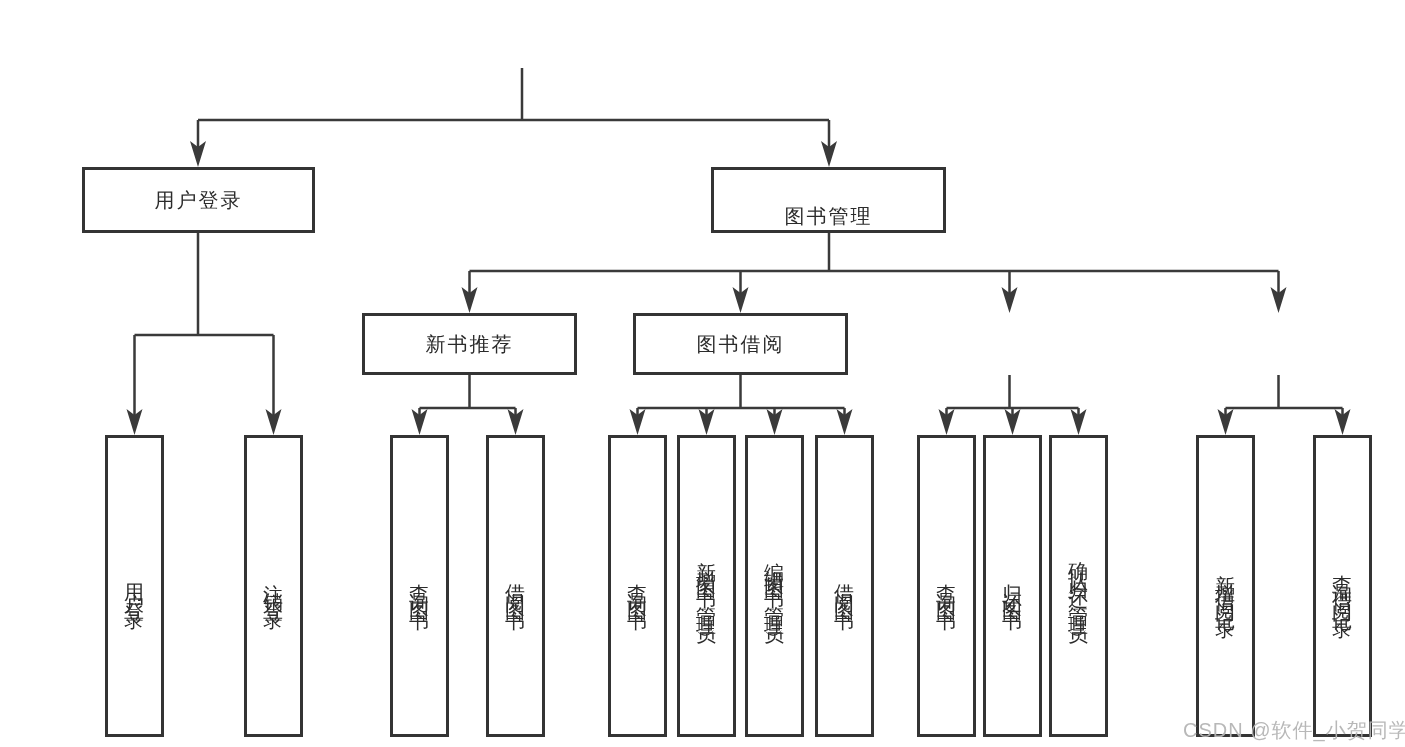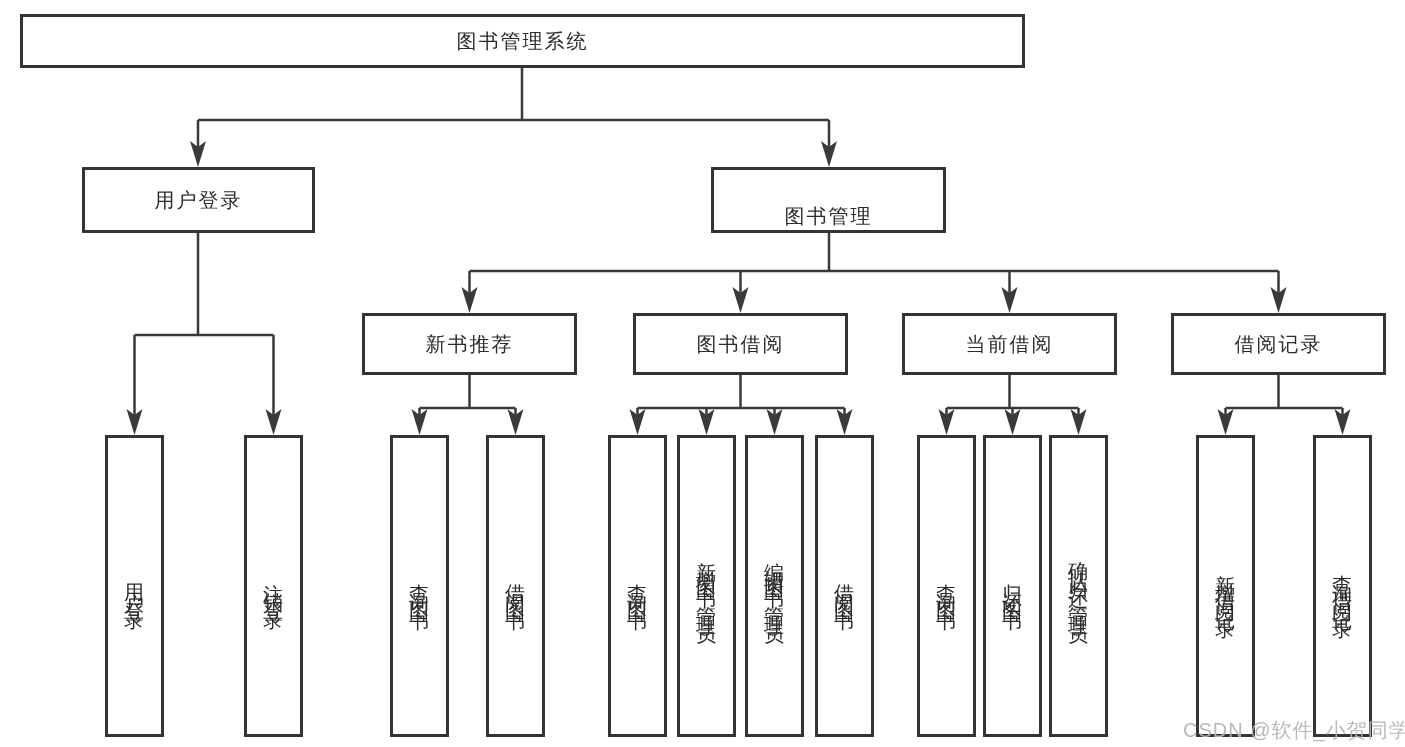--- a/index.html
+++ b/index.html
@@ -82,42 +82,33 @@
       <polygon points="766.5,409 774.5,435 782.5,409 774.5,415"></polygon>
       <polygon points="836.5,409 844.5,435 852.5,409 844.5,415"></polygon>
       <polygon points="938.5,409 946.5,435 954.5,409 946.5,415"></polygon>
       <polygon points="1004.5,409 1012.5,435 1020.5,409 1012.5,415"></polygon>
       <polygon points="1070.5,409 1078.5,435 1086.5,409 1078.5,415"></polygon>
       <polygon points="1217.5,409 1225.5,435 1233.5,409 1225.5,415"></polygon>
       <polygon points="1334.5,409 1342.5,435 1350.5,409 1342.5,415"></polygon>
     </g>
   </svg>
 
-  <div class="node root">
-    <span class="hlabel">图书管理系统</span>
-  </div>
 
   <div class="node l2a">
     <span class="hlabel">用户登录</span>
   </div>
   <div class="node l2b">
     <span class="hlabel">图书管理</span>
   </div>
 
   <div class="node l3 l3a">
     <span class="hlabel">新书推荐</span>
   </div>
   <div class="node l3 l3b">
     <span class="hlabel">图书借阅</span>
-  </div>
-  <div class="node l3 l3c">
-    <span class="hlabel">当前借阅</span>
-  </div>
-  <div class="node l3 l3d">
-    <span class="hlabel">借阅记录</span>
   </div>
 
   <div class="node leaf" style="left:105px">
     <span class="vtext">用户登录</span>
   </div>
   <div class="node leaf" style="left:244px">
     <span class="vtext">注销登录</span>
   </div>
 
   <div class="node leaf" style="left:390px">

